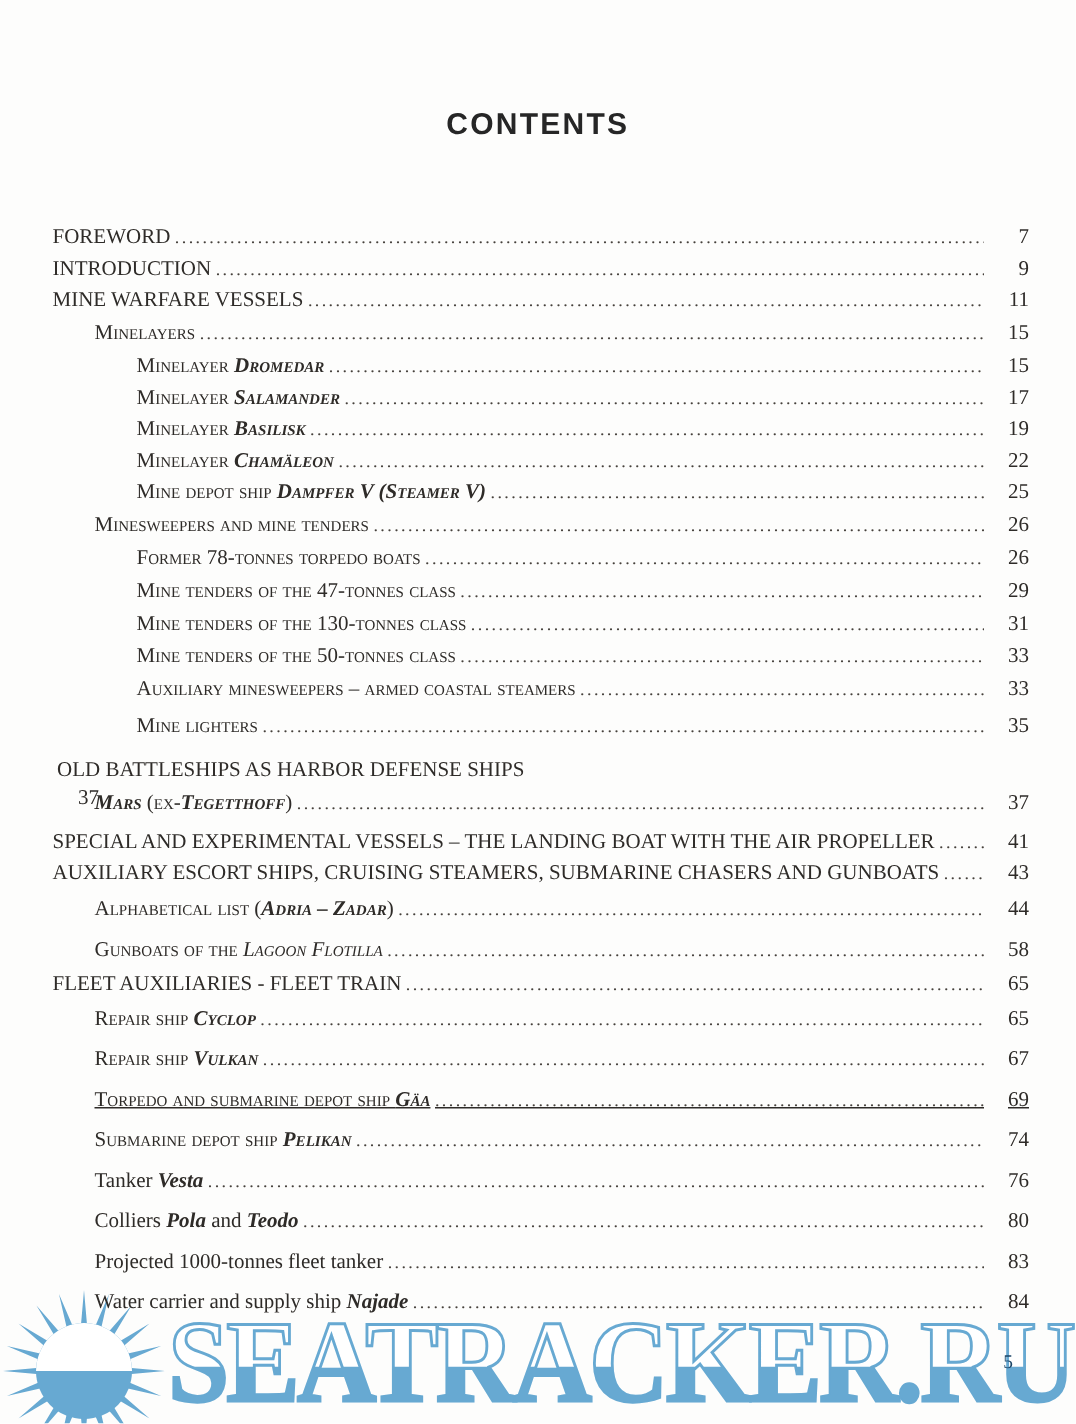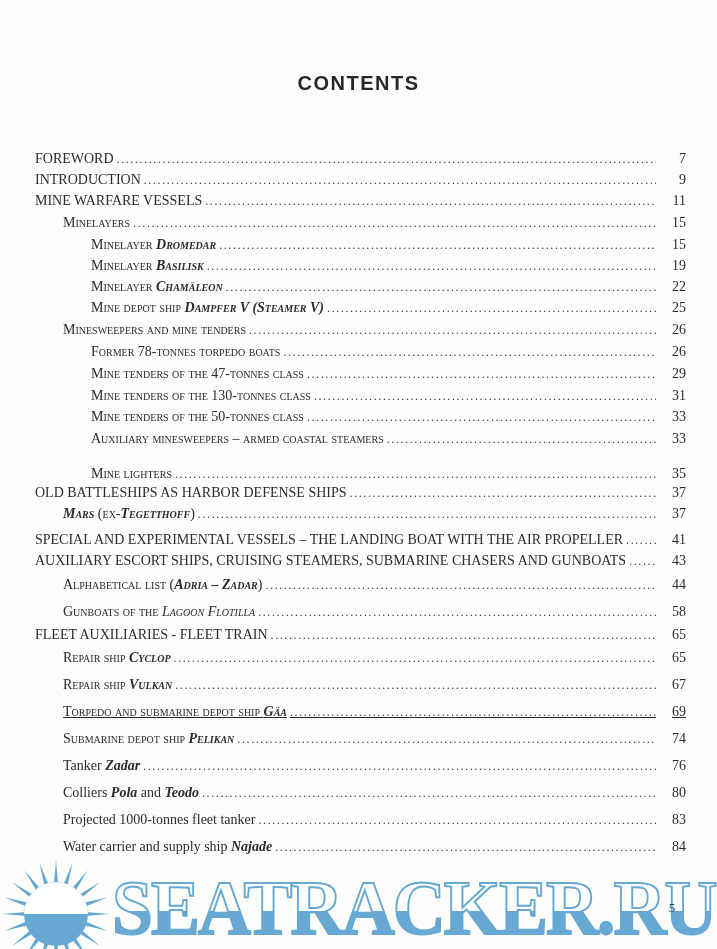--- a/index.html
+++ b/index.html
@@ -87,20 +87,25 @@
         <span class="label"><span class="s-sc">Minelayers</span></span>
         <span class="dots"></span>
         <span class="pg">15</span>
       </div>
       <div class="row lvl2" style="margin-top: 3px;">
         <span class="label"><span class="s-sc">Minelayer </span><span class="s-ship">Dromedar</span></span>
         <span class="dots"></span>
         <span class="pg">15</span>
       </div>
       <div class="row lvl2" style="margin-top: 2px;">
+        <span class="label"><span class="s-sc">Minelayer </span><span class="s-ship">Salamander</span></span>
+        <span class="dots"></span>
+        <span class="pg">17</span>
+      </div>
+      <div class="row lvl2" style="margin-top: 2px;">
         <span class="label"><span class="s-sc">Minelayer </span><span class="s-ship">Basilisk</span></span>
         <span class="dots"></span>
         <span class="pg">19</span>
       </div>
       <div class="row lvl2" style="margin-top: 2px;">
         <span class="label"><span class="s-sc">Minelayer </span><span class="s-ship">Chamäleon</span></span>
         <span class="dots"></span>
         <span class="pg">22</span>
       </div>
       <div class="row lvl2" style="margin-top: 2px;">
@@ -131,26 +136,26 @@
       <div class="row lvl2" style="margin-top: 2px;">
         <span class="label"><span class="s-sc">Mine tenders of the 50-tonnes class</span></span>
         <span class="dots"></span>
         <span class="pg">33</span>
       </div>
       <div class="row lvl2" style="margin-top: 3px;">
         <span class="label"><span class="s-sc">Auxiliary minesweepers – armed coastal steamers</span></span>
         <span class="dots"></span>
         <span class="pg">33</span>
       </div>
-      <div class="row lvl2" style="margin-top: 16px;">
+      <div class="row lvl2" style="margin-top: 6px;">
         <span class="label"><span class="s-sc">Mine lighters</span></span>
         <span class="dots"></span>
         <span class="pg">35</span>
       </div>
-      <div class="row lvl0" style="margin-top: 0px;">
+      <div class="row lvl0" style="margin-top: 11px; flex-direction: column;">
         <span class="label"><span class="s-caps">OLD BATTLESHIPS AS HARBOR DEFENSE SHIPS</span></span>
         <span class="dots"></span>
         <span class="pg">37</span>
       </div>
       <div class="row lvl1" style="margin-top: 2px;">
         <span class="label"><span class="s-ship">Mars</span><span class="s-sc"> (ex-</span><span class="s-ship">Tegetthoff</span><span class="s-sc">)</span></span>
         <span class="dots"></span>
         <span class="pg">37</span>
       </div>
       <div class="row lvl0" style="margin-top: 7px;">
@@ -192,21 +197,21 @@
         <span class="label"><span class="s-sc">Torpedo and submarine depot ship </span><span class="s-ship">Gäa</span></span>
         <span class="dots"></span>
         <span class="pg">69</span>
       </div>
       <div class="row lvl1" style="margin-top: 8px;">
         <span class="label"><span class="s-sc">Submarine depot ship </span><span class="s-ship">Pelikan</span></span>
         <span class="dots"></span>
         <span class="pg">74</span>
       </div>
       <div class="row lvl1" style="margin-top: 8px;">
-        <span class="label"><span class="s-plain">Tanker </span><span class="s-shipm">Zadar</span></span>
+        <span class="label"><span class="s-plain">Tanker </span><span class="s-shipm">Vesta</span></span>
         <span class="dots"></span>
         <span class="pg">76</span>
       </div>
       <div class="row lvl1" style="margin-top: 8px;">
         <span class="label"><span class="s-plain">Colliers </span><span class="s-shipm">Pola</span><span class="s-plain"> and </span><span class="s-shipm">Teodo</span></span>
         <span class="dots"></span>
         <span class="pg">80</span>
       </div>
       <div class="row lvl1" style="margin-top: 8px;">
         <span class="label"><span class="s-plain">Projected 1000-tonnes fleet tanker</span></span>

